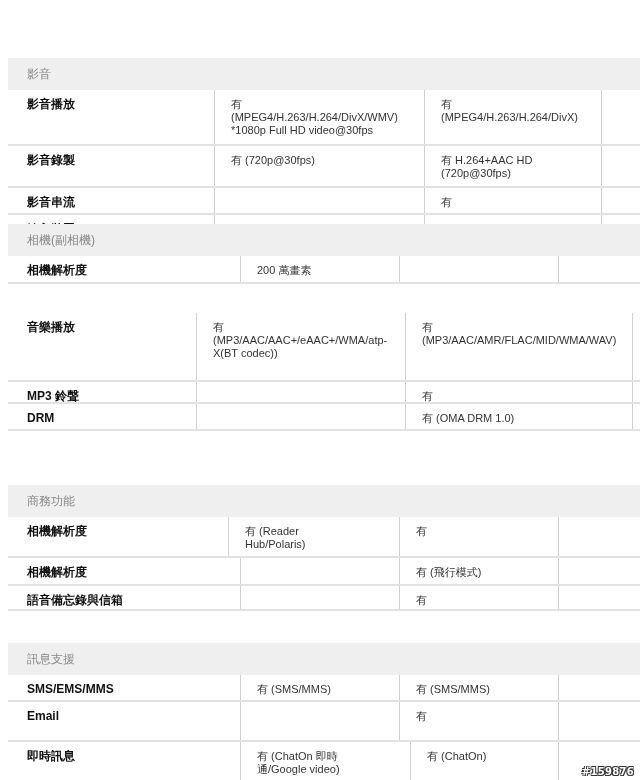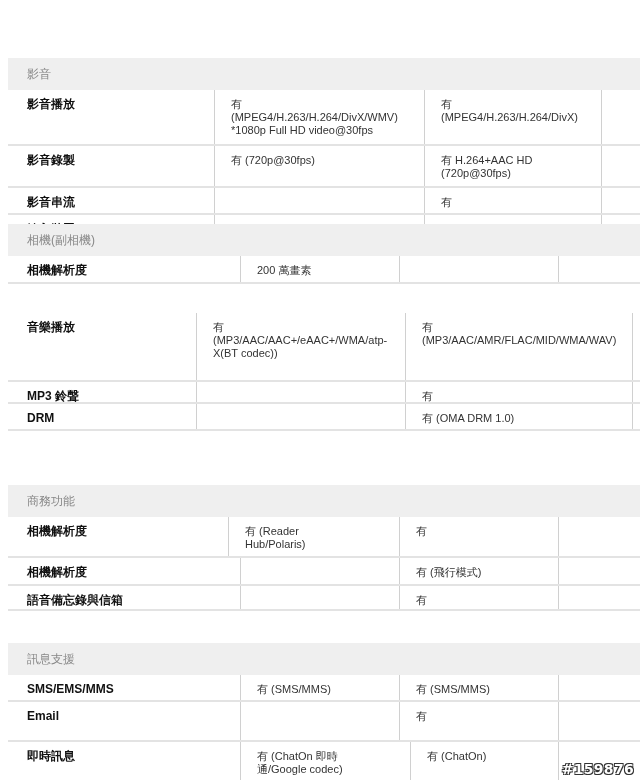--- a/index.html
+++ b/index.html
@@ -6,21 +6,21 @@
   body { width:640px; height:780px; position:relative; overflow:hidden;
          font-family:"Liberation Sans","DejaVu Sans",sans-serif; color:#222; }
   .section { position:absolute; left:8px; right:0; }
   .sec-head { height:32px; background:#efefef; color:#888; font-size:12px;
               line-height:32px; padding-left:19px; box-sizing:border-box; }
   .row { position:relative; border-bottom:2px solid #e3e3e3; box-sizing:border-box; }
   .cell { position:absolute; top:0; bottom:0; box-sizing:border-box;
           font-size:11px; line-height:13px; padding:8px 0 0 16px; color:#333; }
   .cell.label { font-weight:bold; font-size:12px; color:#111; padding-left:19px; }
   .cell.sep { border-left:1px solid #d0d0d0; }
-  .watermark { position:absolute; right:6px; bottom:3px; font-size:14px; font-weight:bold;
+  .watermark { position:absolute; right:6px; bottom:3px; font-size:10px; font-weight:bold;
                color:#fff; text-shadow:-1px -1px 0 #333,1px -1px 0 #333,-1px 1px 0 #333,1px 1px 0 #333;
                font-family:"DejaVu Sans",sans-serif; letter-spacing:0.3px; }
 </style>
 </head>
 <body>
 
 <div class="section" style="top:10px;margin-top:48px;">
   <div class="sec-head">影音</div>
   <div class="row" style="height:56px;">
     <div class="cell label" style="left:0;width:206px;">影音播放</div>
@@ -119,19 +119,19 @@
   </div>
   <div class="row" style="height:40px;">
     <div class="cell label" style="left:0;width:232px;">Email</div>
     <div class="cell sep" style="left:232px;width:159px;"></div>
     <div class="cell sep" style="left:391px;width:159px;">有</div>
     <div class="cell sep" style="left:550px;right:0;"></div>
   </div>
   <div class="row" style="height:41px;">
     <div class="cell label" style="left:0;width:232px;">即時訊息</div>
     <div class="cell sep" style="left:232px;width:159px;white-space:pre-line;">有 (ChatOn 即時
-通/Google codec)</div>
+通/Google video)</div>
     <div class="cell sep" style="left:402px;width:159px;">有 (ChatOn)</div>
     <div class="cell sep" style="left:550px;right:0;"></div>
   </div>
 </div>
 
 <div class="watermark">#159876</div>
 
 </body></html>

